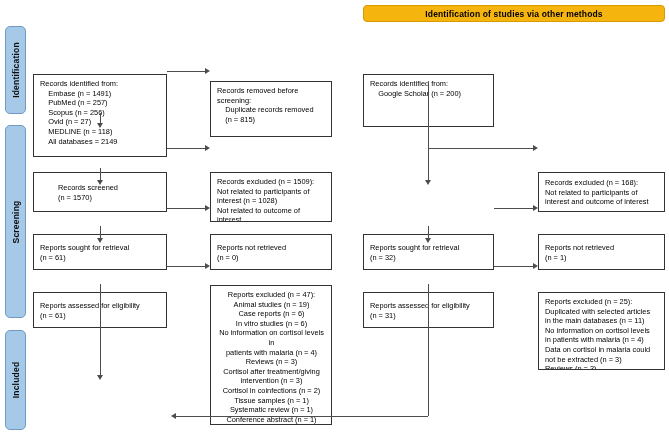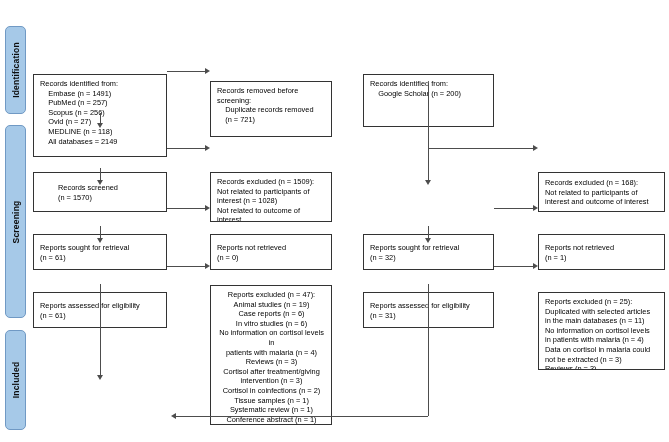--- a/index.html
+++ b/index.html
@@ -97,20 +97,21 @@
     border-right: 3.2px solid transparent;
     border-top: 5px solid #4d4d4d;
   }
 </style>
 </head>
 <body>
 
 <div id="canvas">
 
 
+  <div class="banner" style="left:363px; top:5px; width:302px; height:17px;">Identification of studies via other methods</div>
 
   <div class="stage" style="left:5px; top:26px; width:21px; height:88px;">
     <span>Identification</span>
   </div>
 
   <div class="stage" style="left:5px; top:125px; width:21px; height:193px;">
     <span>Screening</span>
   </div>
 
   <div class="stage" style="left:5px; top:330px; width:21px; height:100px;">
@@ -121,21 +122,21 @@
     Embase (n = 1491)
     PubMed (n = 257)
     Scopus (n = 256)
     Ovid (n = 27)
     MEDLINE (n = 118)
     All databases = 2149</div>
 
   <div class="box thick" style="left:210px; top:37px; width:122px; height:56px;">Records removed before
 screening:
     Duplicate records removed
-    (n = 721)</div>
+    (n = 815)</div>
 
   <div class="box thick vmid" style="left:33px; top:128px; width:134px; height:40px;padding-left:24px;">Records screened
 (n = 1570)</div>
 
   <div class="box thick" style="left:210px; top:128px; width:122px; height:50px;">Records excluded (n = 1509):
 Not related to participants of
 interest (n = 1028)
 Not related to outcome of interest
 (n = 481)</div>
 

